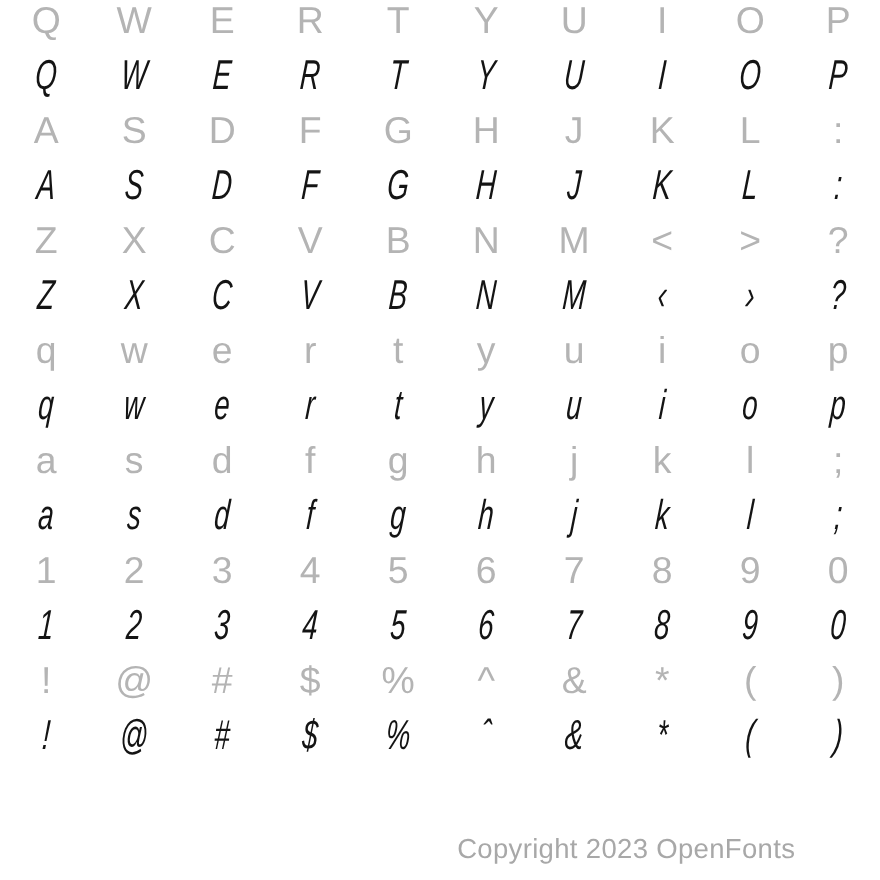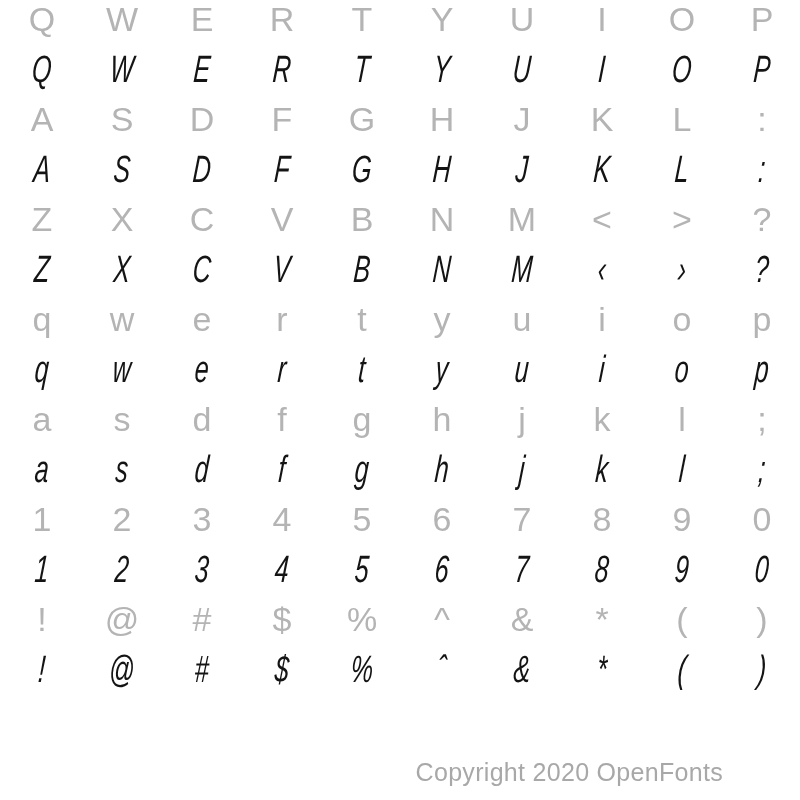--- a/index.html
+++ b/index.html
@@ -227,14 +227,14 @@
         <span class="cell">#</span>
         <span class="cell">$</span>
         <span class="cell">%</span>
         <span class="cell">ˆ</span>
         <span class="cell">&amp;</span>
         <span class="cell">*</span>
         <span class="cell">(</span>
         <span class="cell">)</span>
       </div>
     </div>
-  <div class="copyright">Copyright 2020 OpenFonts</div>
+  <div class="copyright">Copyright 2023 OpenFonts</div>
 </div>
 
 </body></html>

